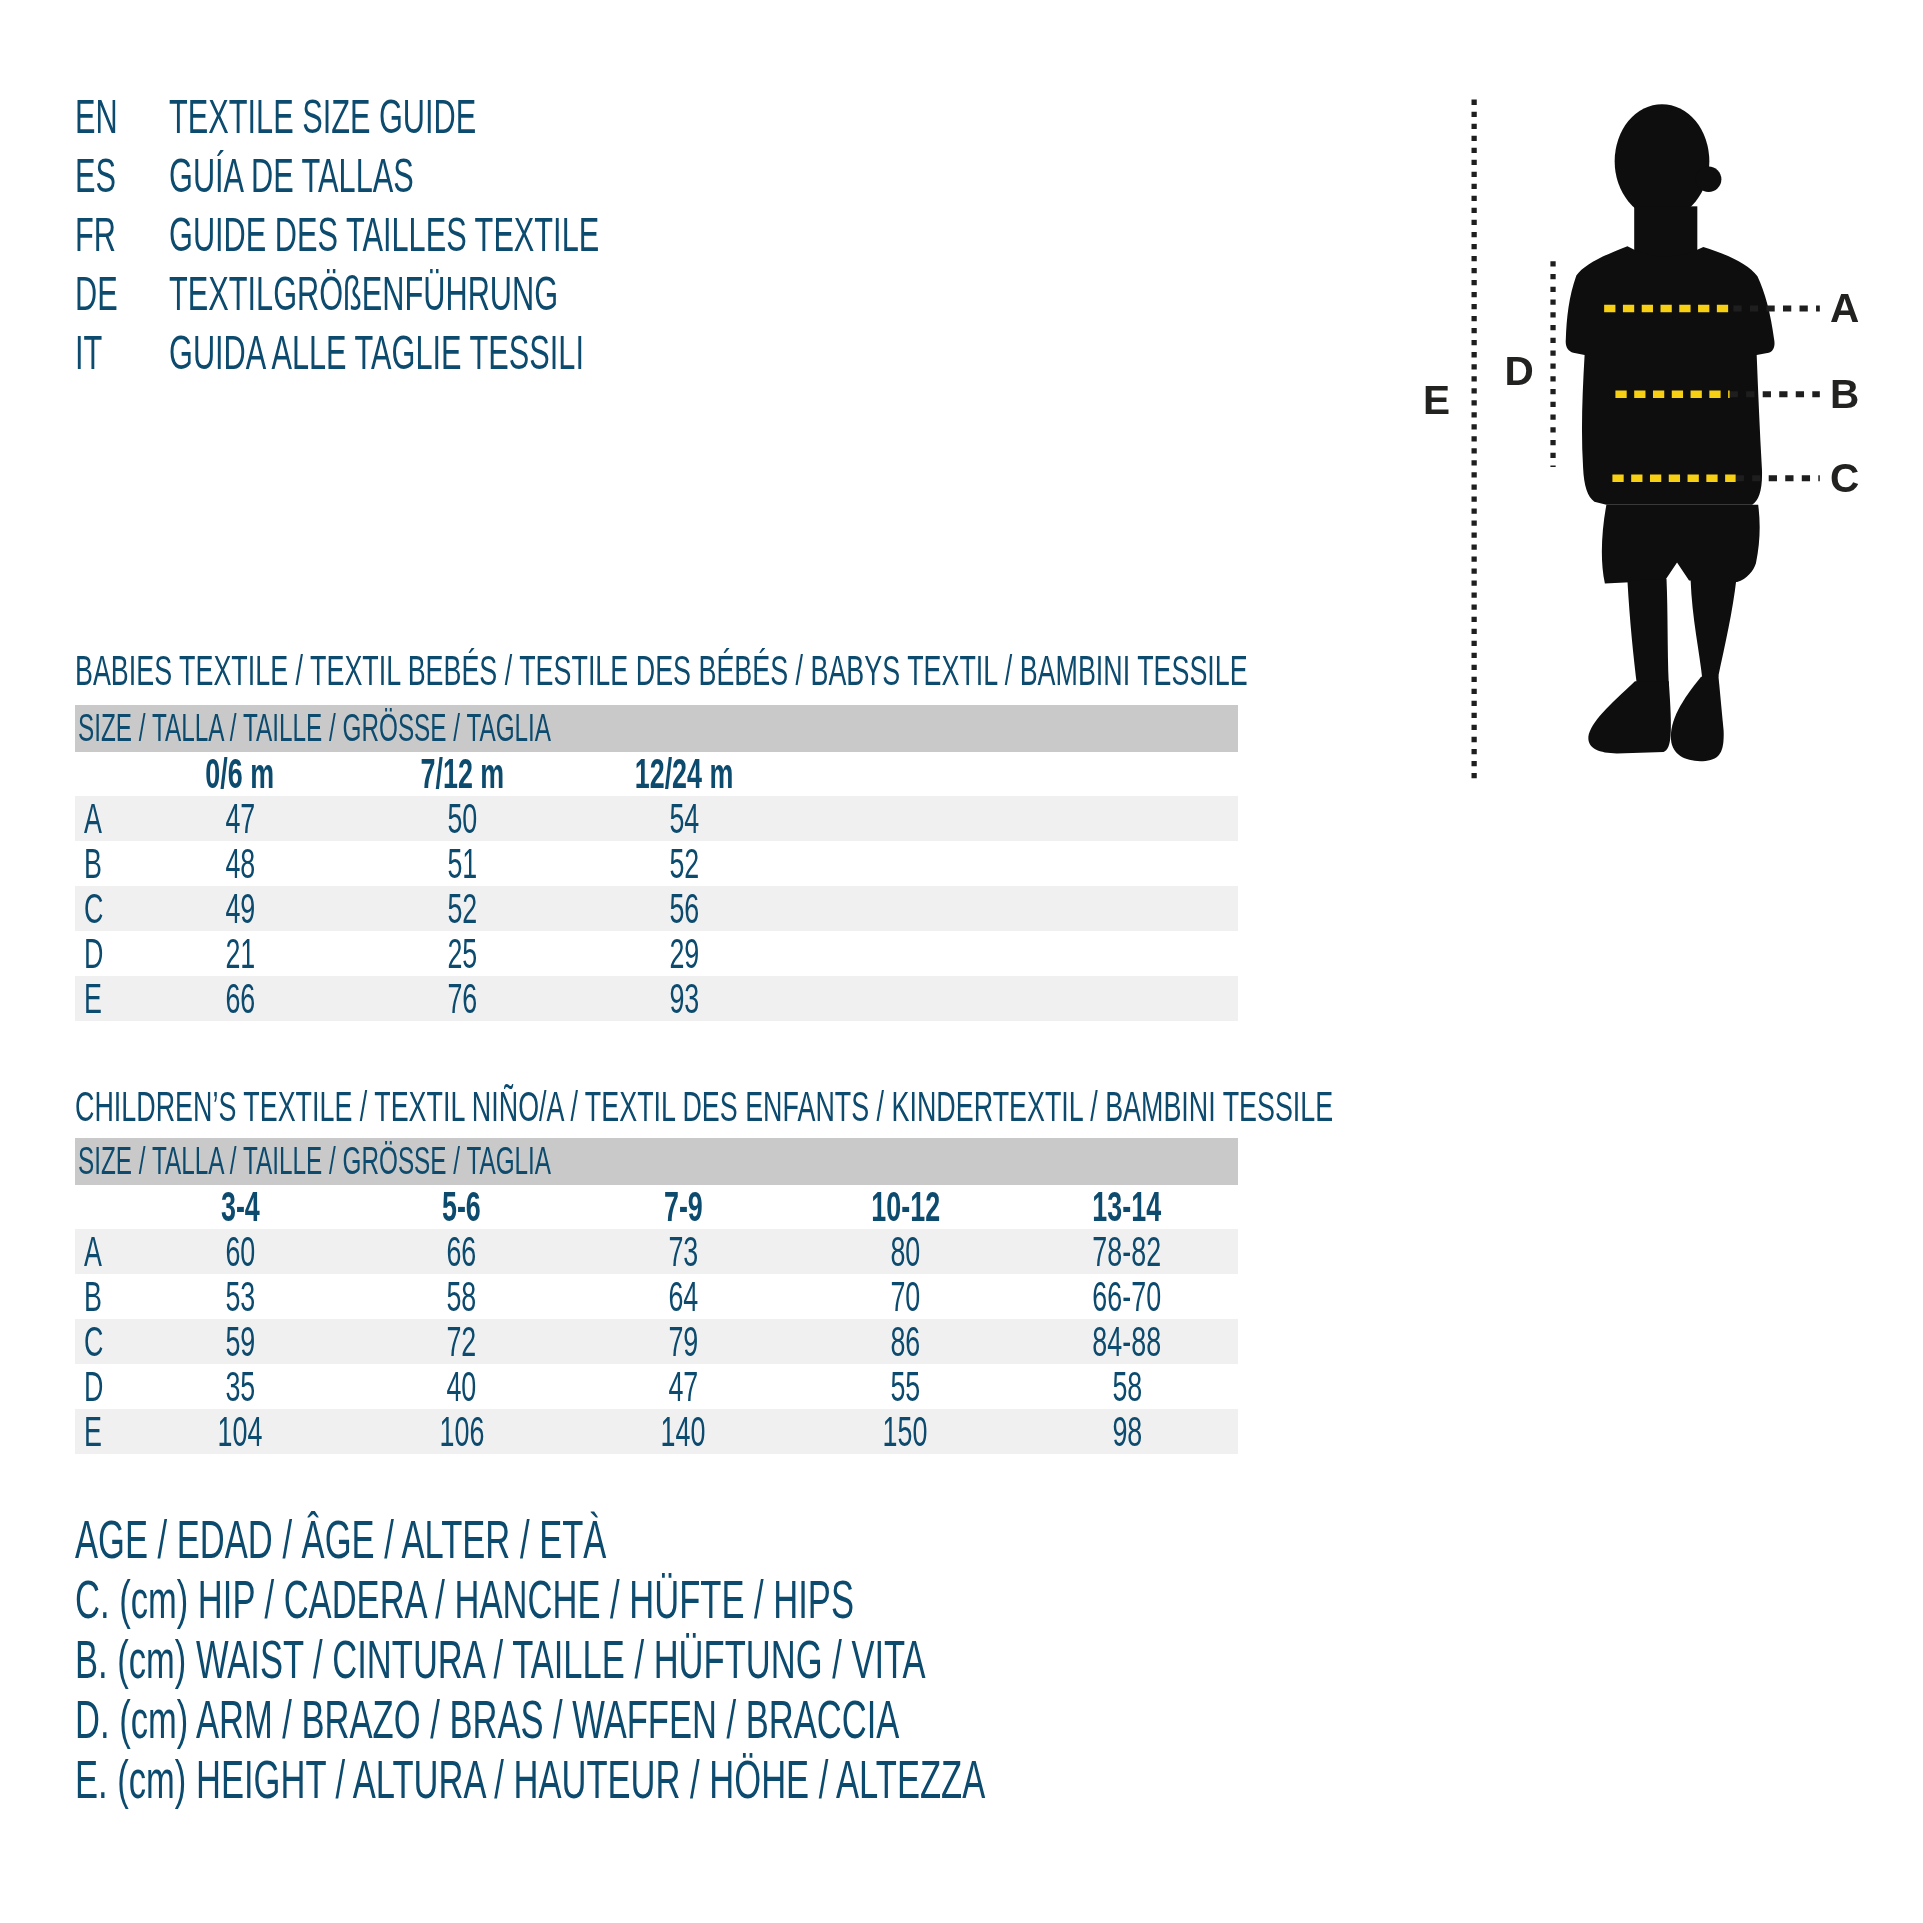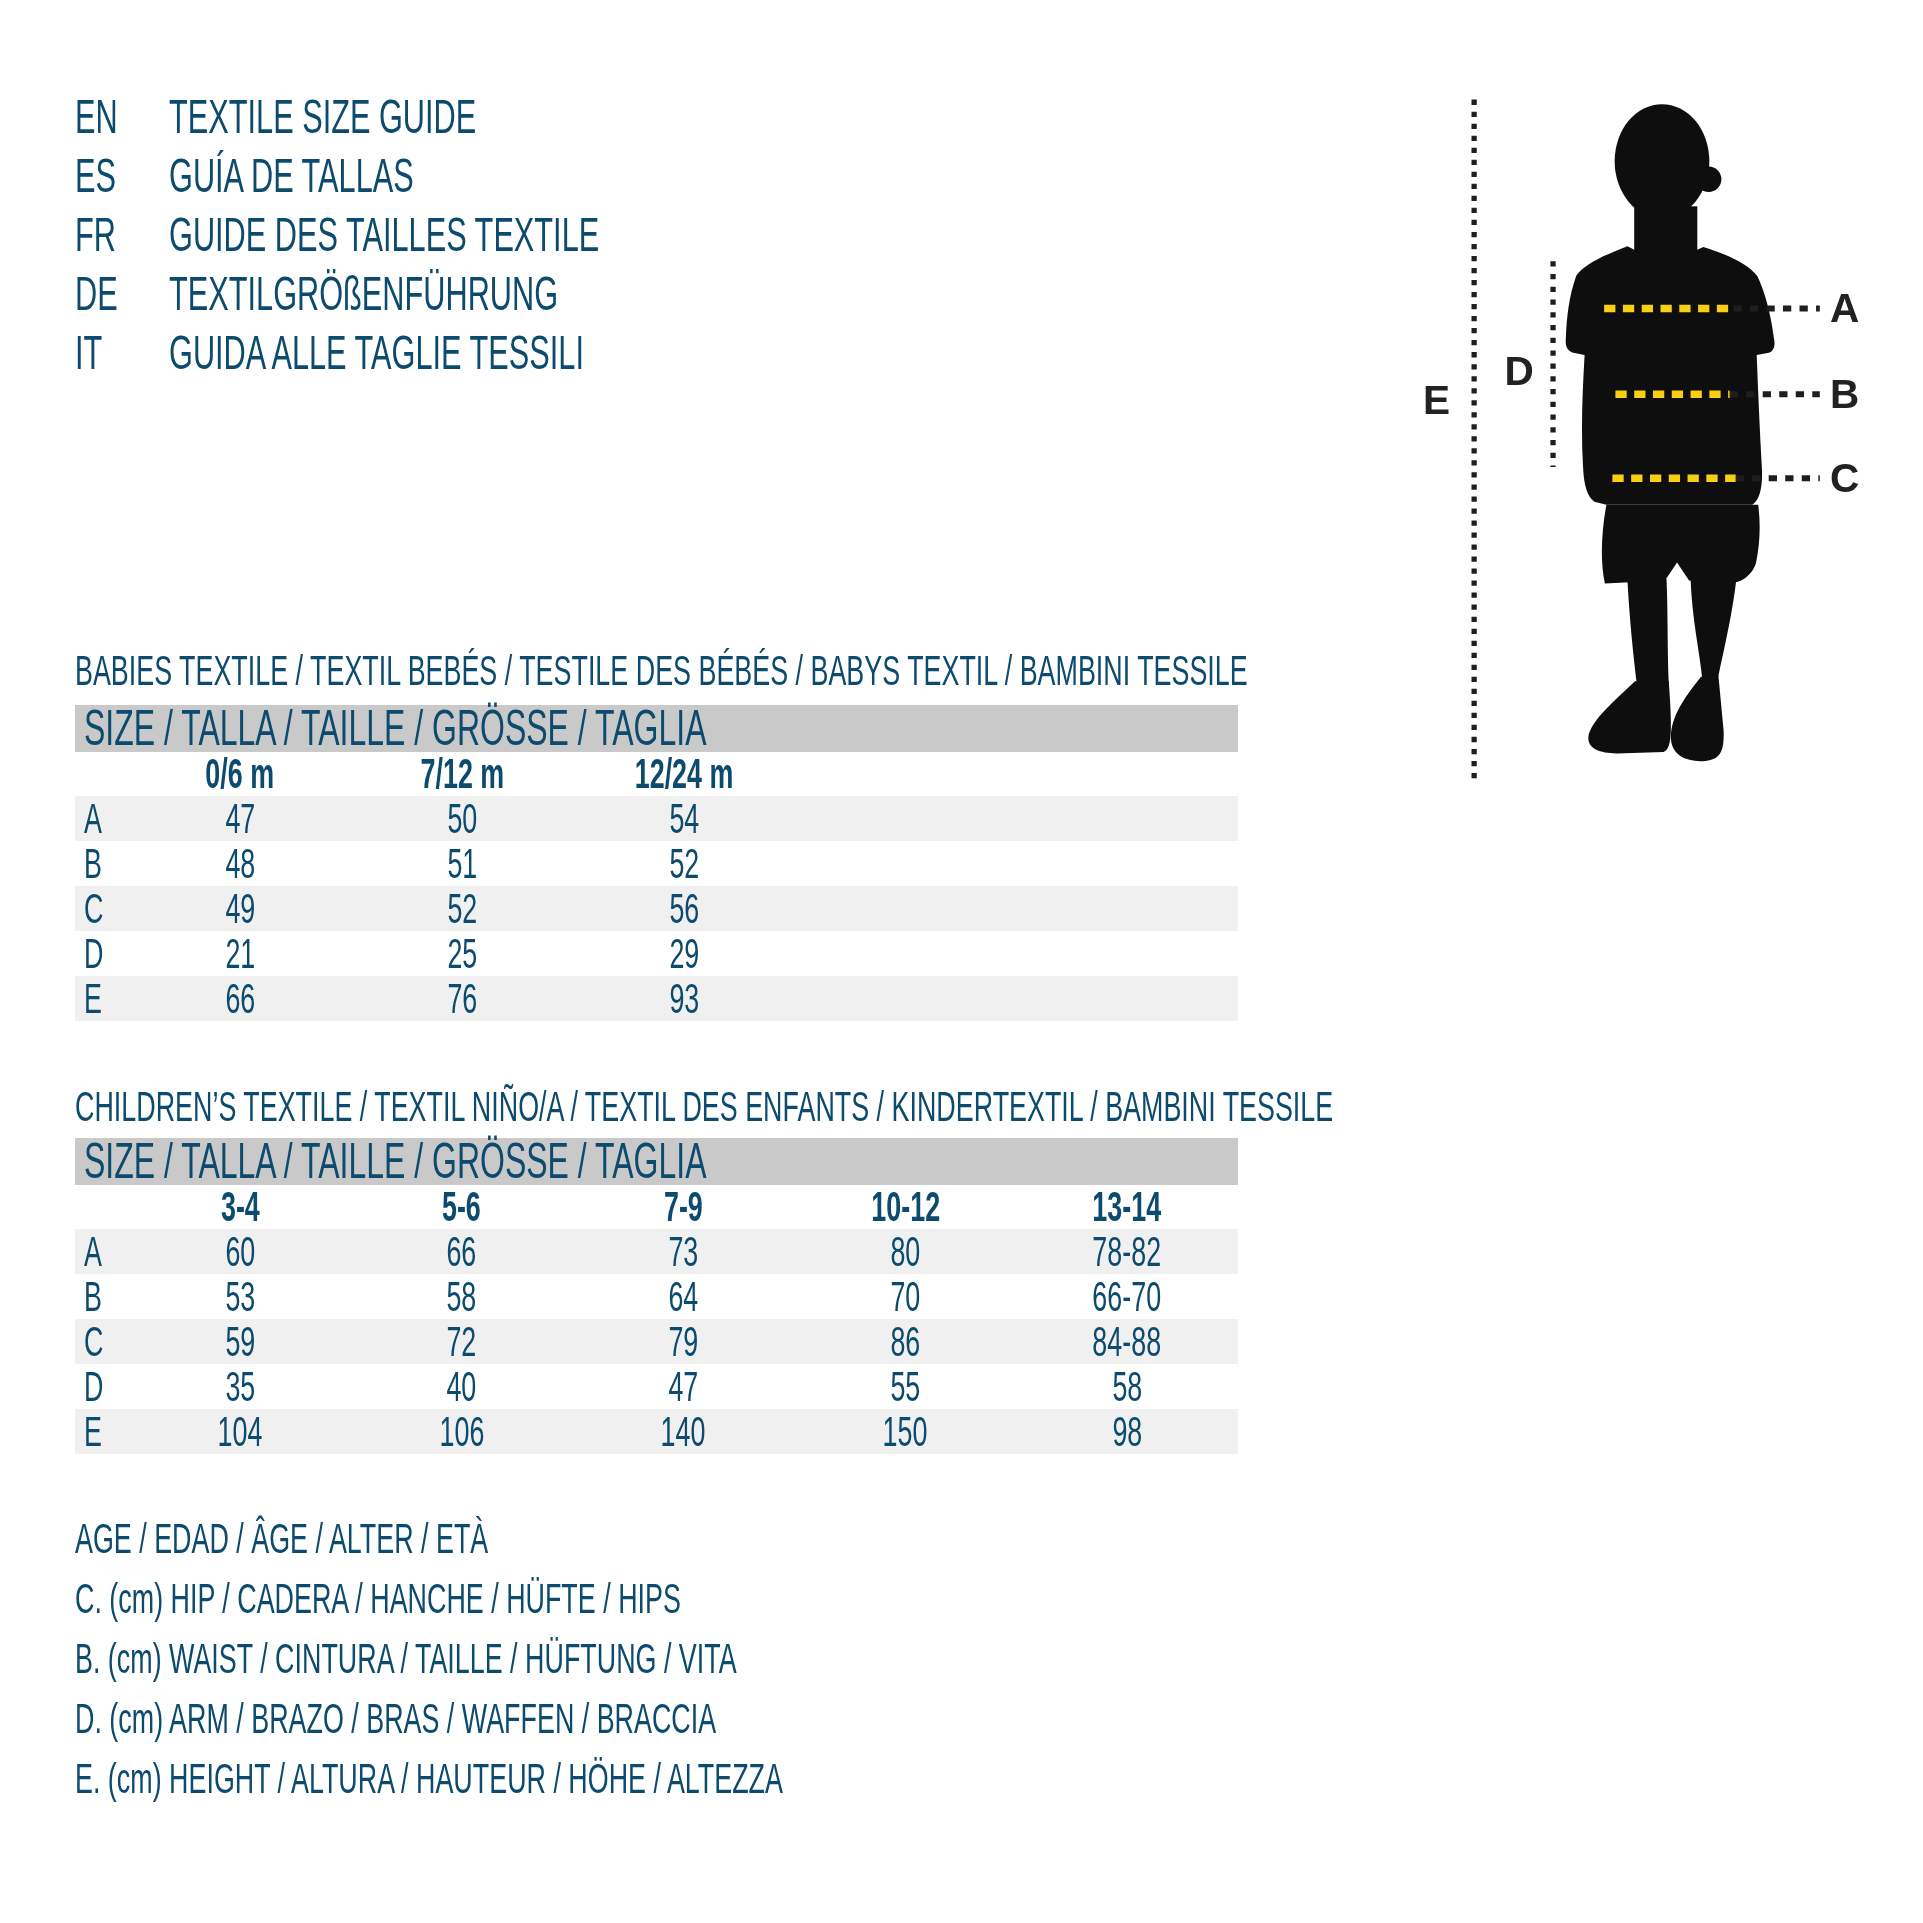--- a/index.html
+++ b/index.html
@@ -15,30 +15,30 @@
   .lang-block{position:absolute;left:75px;top:87px;}
   .lang-row{position:relative;height:59px;font-size:48px;}
   .lang-code{position:absolute;left:0;top:0;line-height:59px;}
   .lang-title{position:absolute;left:94px;top:0;line-height:59px;}
 
   
   .section-title{position:absolute;left:75px;font-size:42px;line-height:45px;}
 
   
   .size-table{position:absolute;left:75px;width:1163px;}
-  .size-bar{height:47px;background:#c9c9c9;font-size:50px;line-height:47px;padding-left:9px;box-sizing:border-box;}
+  .size-bar{height:47px;background:#c9c9c9;font-size:38px;line-height:47px;padding-left:3px;box-sizing:border-box;}
   .tr{display:flex;align-items:center;height:45px;font-size:42px;}
   .tr.colhead{height:44px;font-weight:bold;}
   .tr.stripe{background:#f0f0f0;}
   .td-label{width:54px;padding-left:9px;box-sizing:border-box;text-align:left;}
   .td{width:222px;text-align:center;}
 
   
   .legend{position:absolute;left:75px;top:1509px;}
-  .legend-line{height:60px;line-height:60px;font-size:42px;}
+  .legend-line{height:60px;line-height:60px;font-size:54px;}
 
   
   .figure-wrap{position:absolute;left:1405px;top:41px;width:511px;height:759px;}
   .figure-wrap svg{display:block;width:100%;height:100%;}
   .fig-label{font-family:"Liberation Sans","DejaVu Sans",sans-serif;font-weight:bold;font-size:54px;fill:#222220;}
 </style>
 </head>
 <body>
 
 <div class="canvas">

